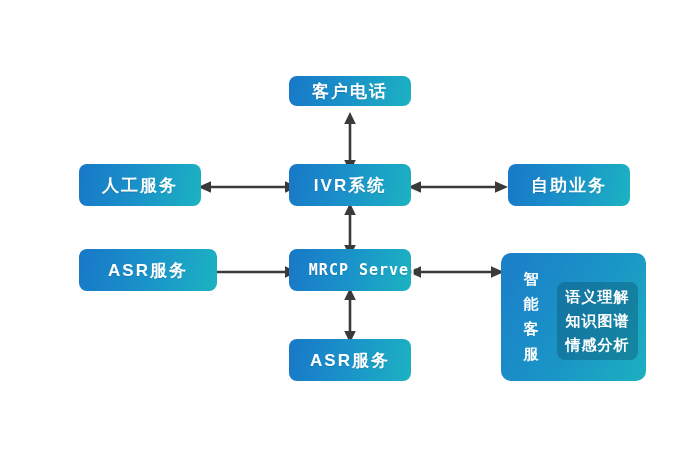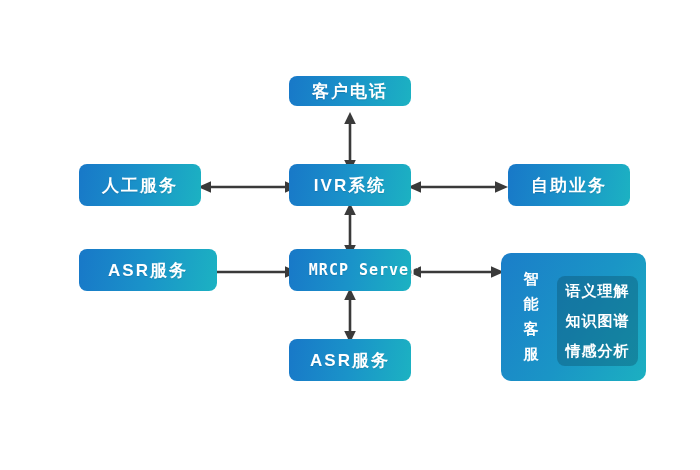--- a/index.html
+++ b/index.html
@@ -70,21 +70,21 @@
   }
   .panel-inner {
     flex: 1;
     margin: 17px 8px 9px 4px;
     border-radius: 8px;
     background: rgba(10, 78, 104, 0.38);
     display: flex;
     flex-direction: column;
     align-items: center;
     justify-content: center;
-    gap: 8px;
+    gap: 2px;
     padding: 4px 0;
   }
   .panel-item {
     color: #ffffff;
     font-size: 15px;
     font-weight: bold;
     letter-spacing: 1px;
     line-height: 1.45;
     white-space: nowrap;
   }

